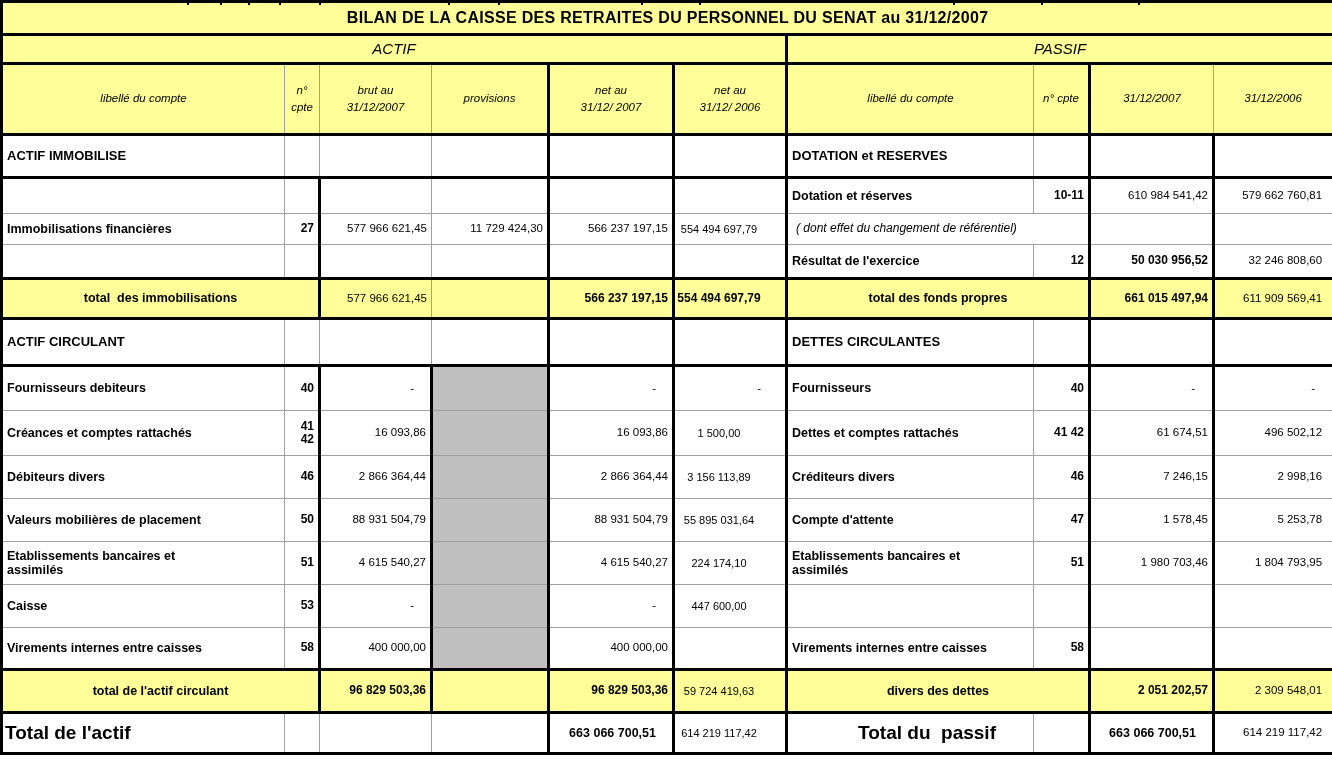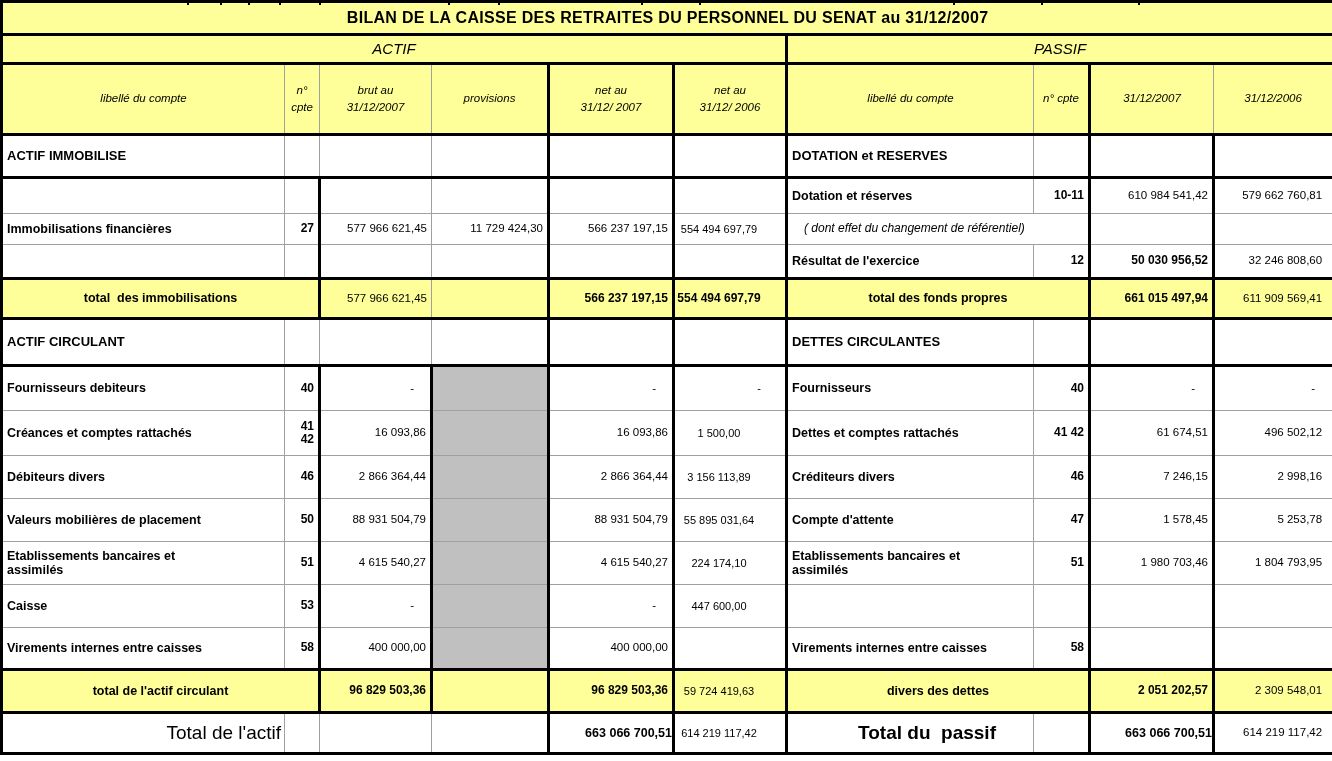--- a/index.html
+++ b/index.html
@@ -9,33 +9,33 @@
      white-space:pre-wrap;font-size:12px;color:#000;line-height:1.15;}
   tr.yrow>td{background:#FFFF99;}
   td.gray{background:#C0C0C0;}
   tr.hb>td{border-bottom:3px solid #000;}
   td.bl{border-left:3px solid #000;}
   .title{font-weight:bold;font-size:16px;text-align:center;letter-spacing:.3px;}
   .half{font-style:italic;font-size:15px;text-align:center;}
   .hdr{font-style:italic;font-size:11.5px;text-align:center;line-height:1.5;}
   .sec{font-weight:bold;font-size:13px;padding-left:4px;}
   .lab{font-weight:bold;font-size:12.5px;padding-left:4px;}
-  .it{font-style:italic;font-size:12px;padding-left:16px;}
+  .it{font-style:italic;font-size:12px;padding-left:8px;}
   .cpt{font-weight:bold;font-size:12px;text-align:right;padding-right:4px;line-height:1.1;}
   .num{text-align:right;font-size:11.5px;padding-right:4px;}
   .n06{text-align:center;font-size:11px;padding-right:24px;}
   .p6r{text-align:right;font-size:11.5px;padding-right:10px;}
   .da{text-align:right;font-size:11.5px;padding-right:16px;}
   .da6{text-align:right;font-size:11px;padding-right:24px;}
   .daR{text-align:right;font-size:11.5px;padding-right:17px;}
   .b{font-weight:bold;font-size:12px;}
   .totlab{font-weight:bold;font-size:12.5px;text-align:center;}
-  .glab{font-weight:normal;font-size:19px;text-align:right;padding-right:3px;}
+  .glab{font-weight:bold;font-size:19px;padding-right:3px;}
   .glabr{font-weight:bold;font-size:19px;text-align:center;padding-left:35px;}
-  .gnum{font-weight:bold;font-size:12.5px;text-align:right;padding-right:0;}
+  .gnum{font-weight:bold;font-size:12.5px;text-align:right;padding-right:16px;}
   .tick{position:absolute;top:0;width:2px;height:5px;background:#000;}
 </style>
 </head>
 <body>
 
 <div class="sheet">
 <table>
 <colgroup>
   <col style="width:283px">
         <col style="width:35px">

